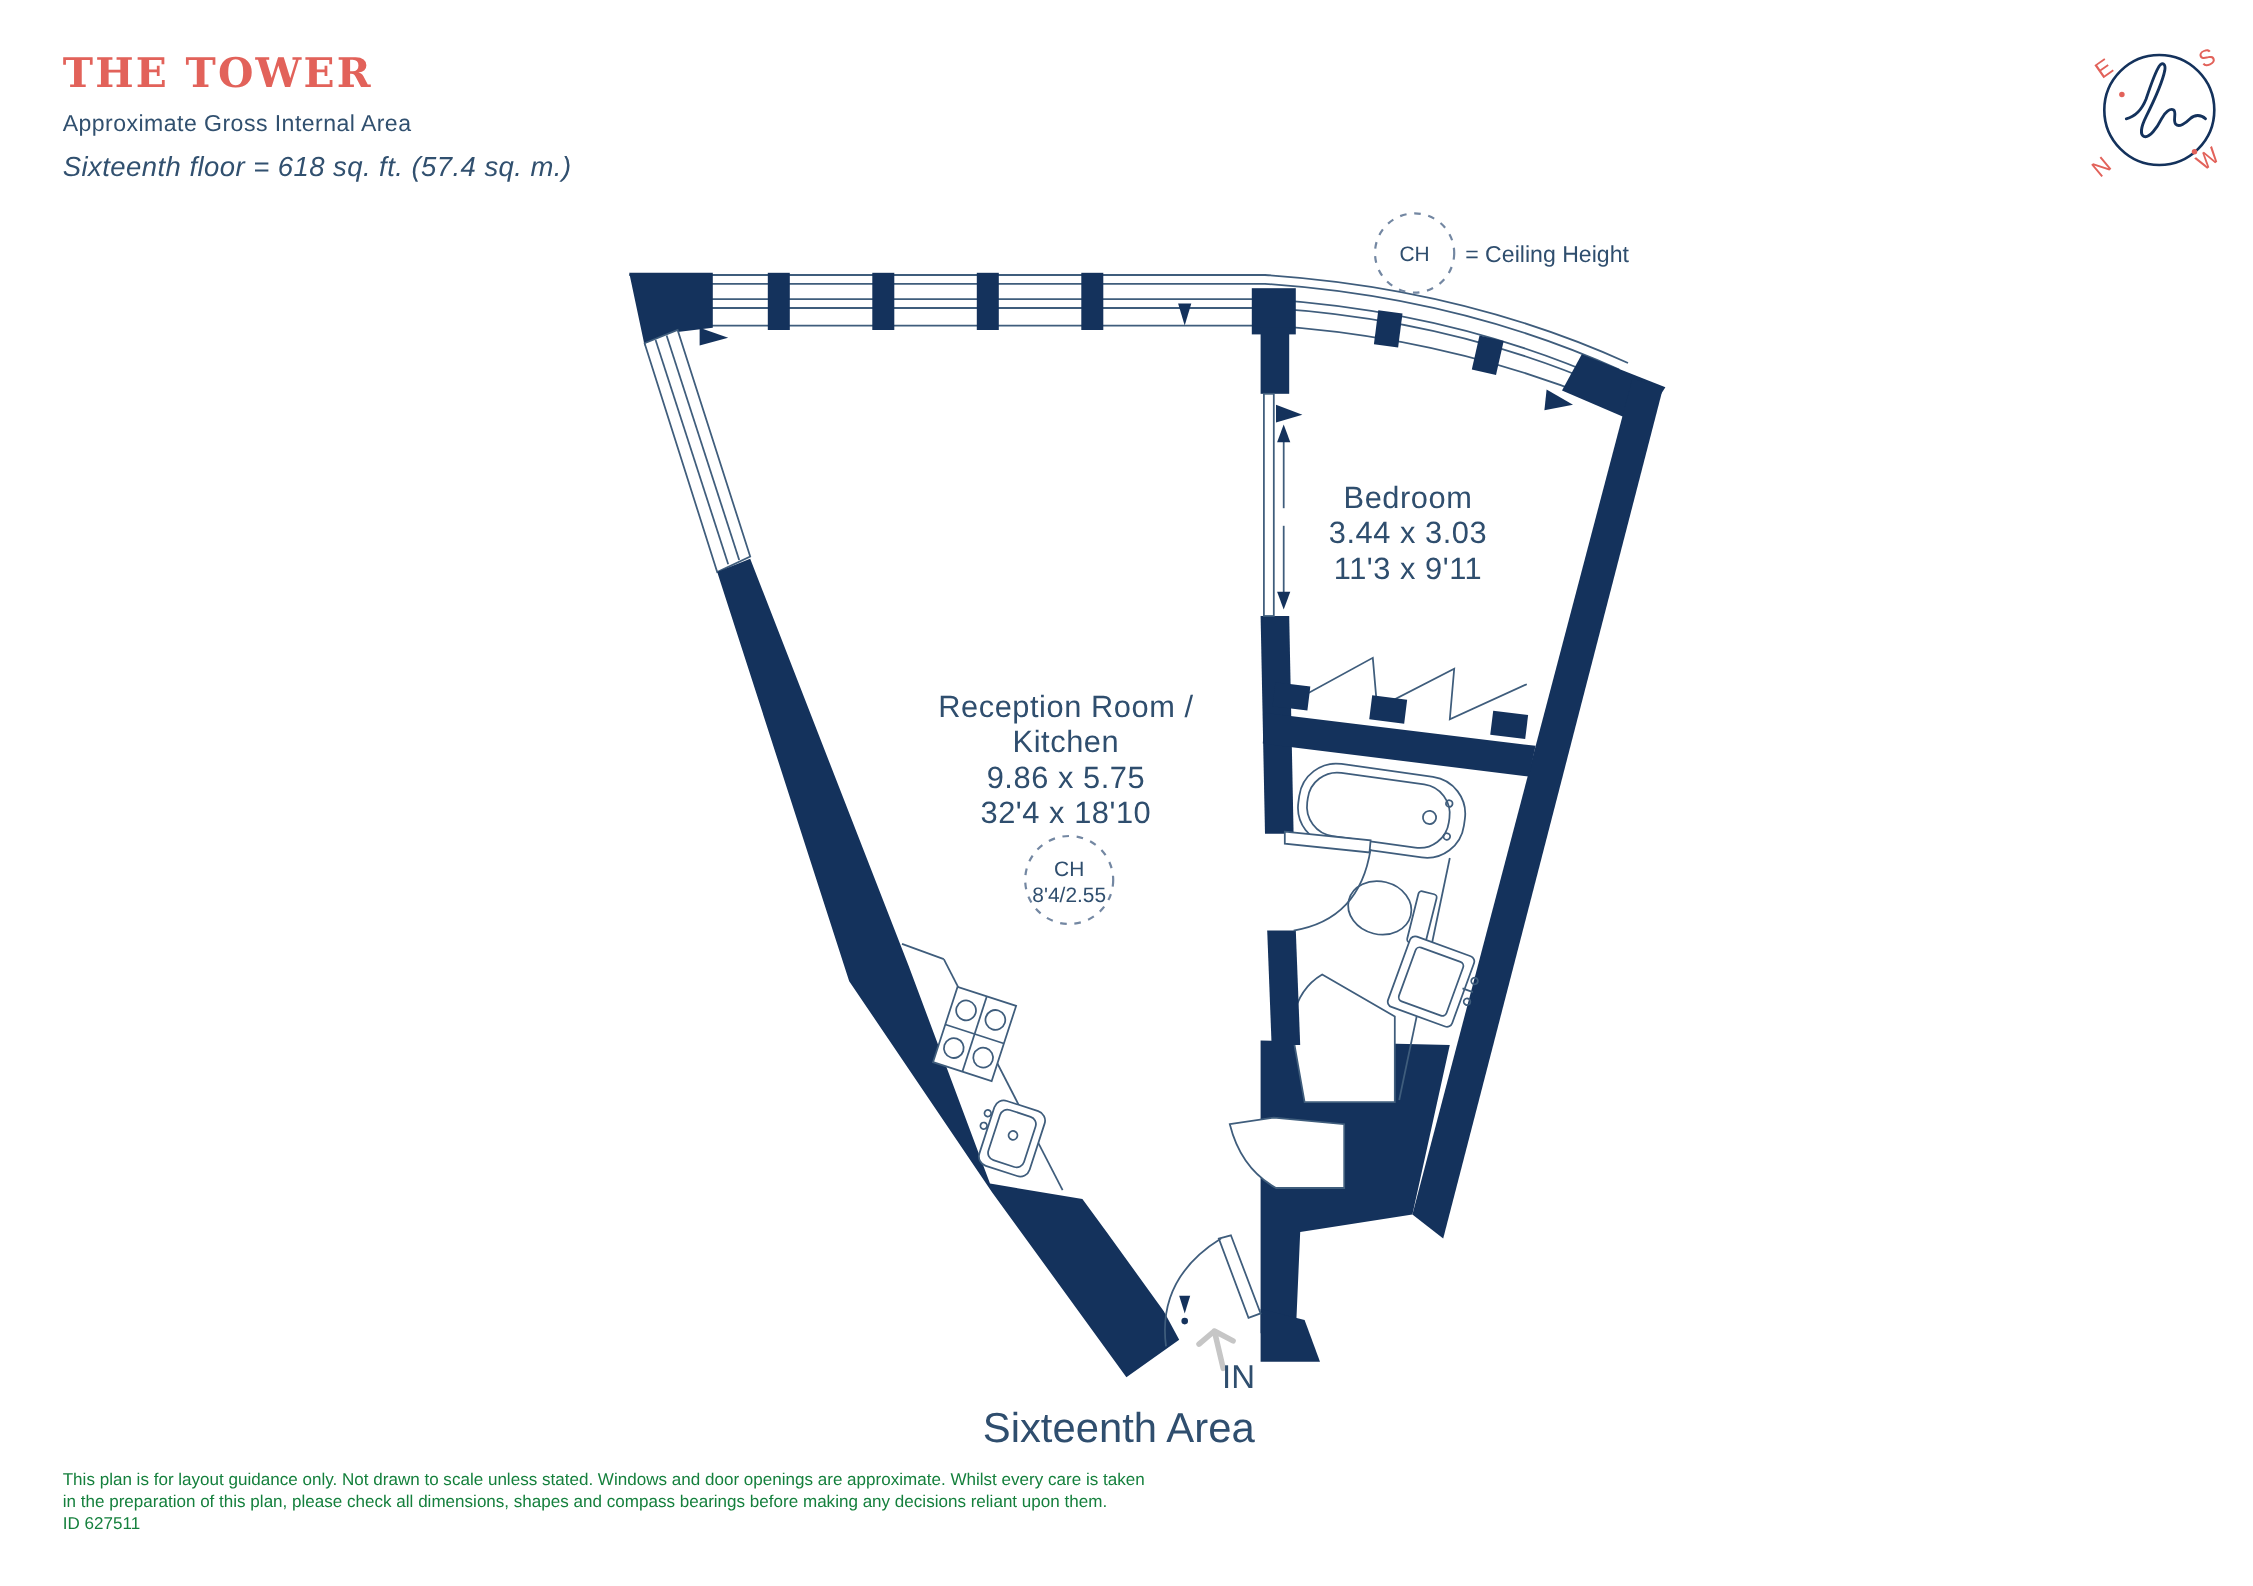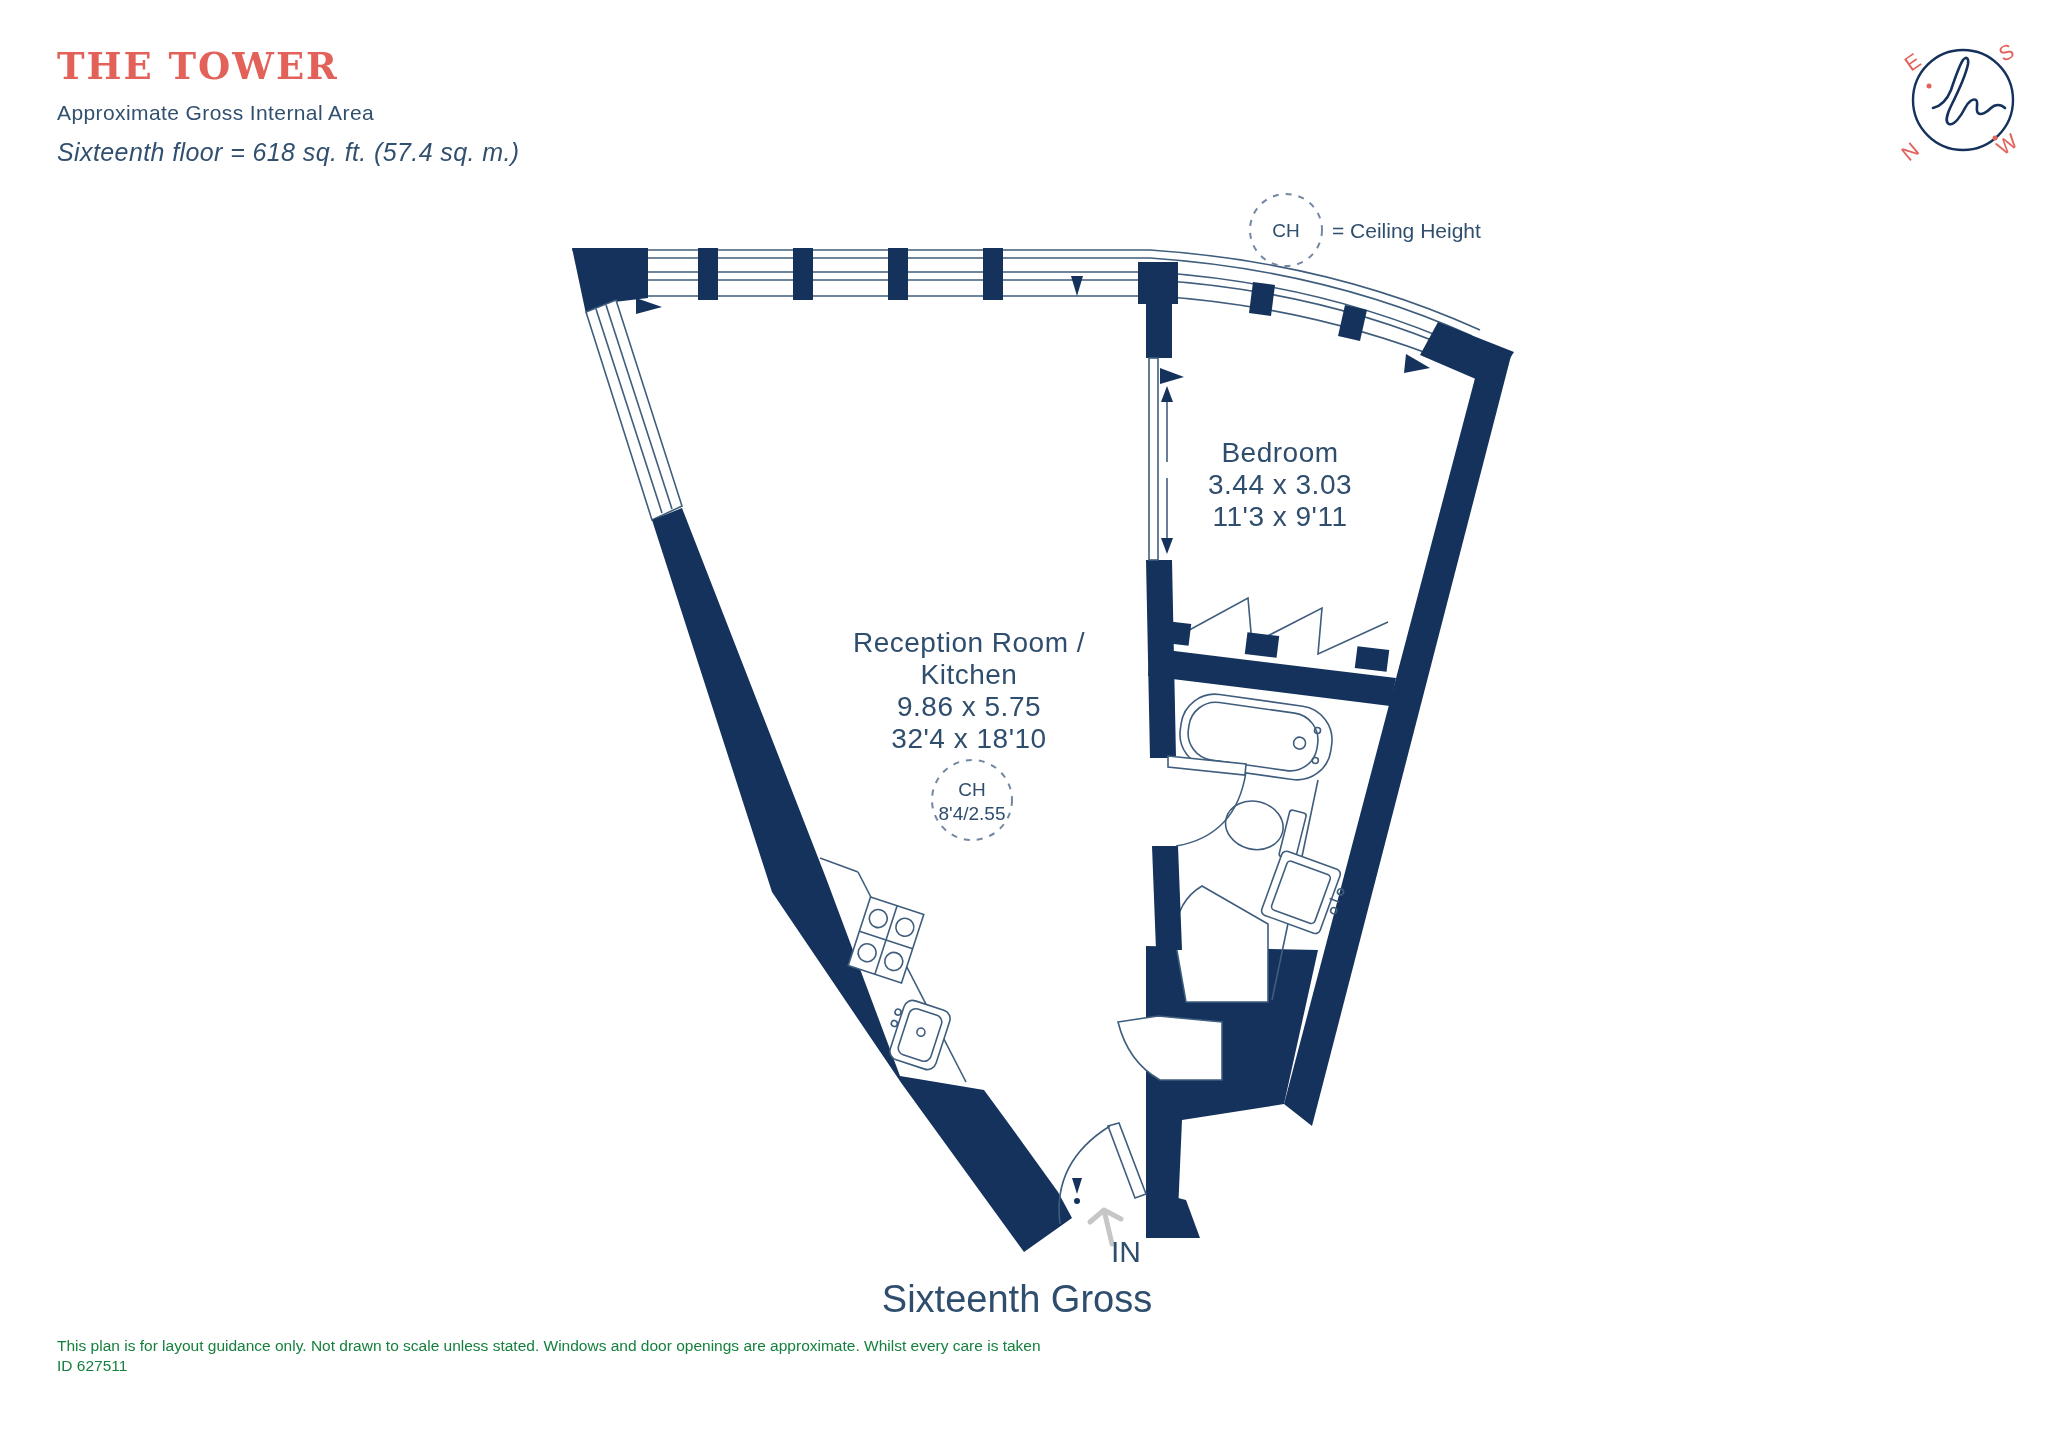--- a/index.html
+++ b/index.html
@@ -190,21 +190,22 @@
       <text class="compassletter" transform="translate(-52,-28) rotate(-35)">E</text>
       <text class="compassletter" transform="translate(40,-38) rotate(-25)">S</text>
       <text class="compassletter" transform="translate(-54,62) rotate(-40)">N</text>
       <text class="compassletter" transform="translate(40,56) rotate(-35)">W</text>
       <circle cx="-34" cy="-14" r="2.5" fill="#e2625a"></circle>
       <circle cx="32" cy="38" r="2.5" fill="#e2625a"></circle>
     </g>
   </svg>
 
   <div class="floorlbl">
-    <span>Sixteenth Gross</span>
+    <span>Sixteenth Area</span>
   </div>
 
   <div class="footer">
     <div>This plan is for layout guidance only. Not drawn to scale unless stated. Windows and door openings are approximate. Whilst every care is taken</div>
+    <div>in the preparation of this plan, please check all dimensions, shapes and compass bearings before making any decisions reliant upon them.</div>
     <div>ID 627511</div>
   </div>
 
 </div>
 
 </body></html>

